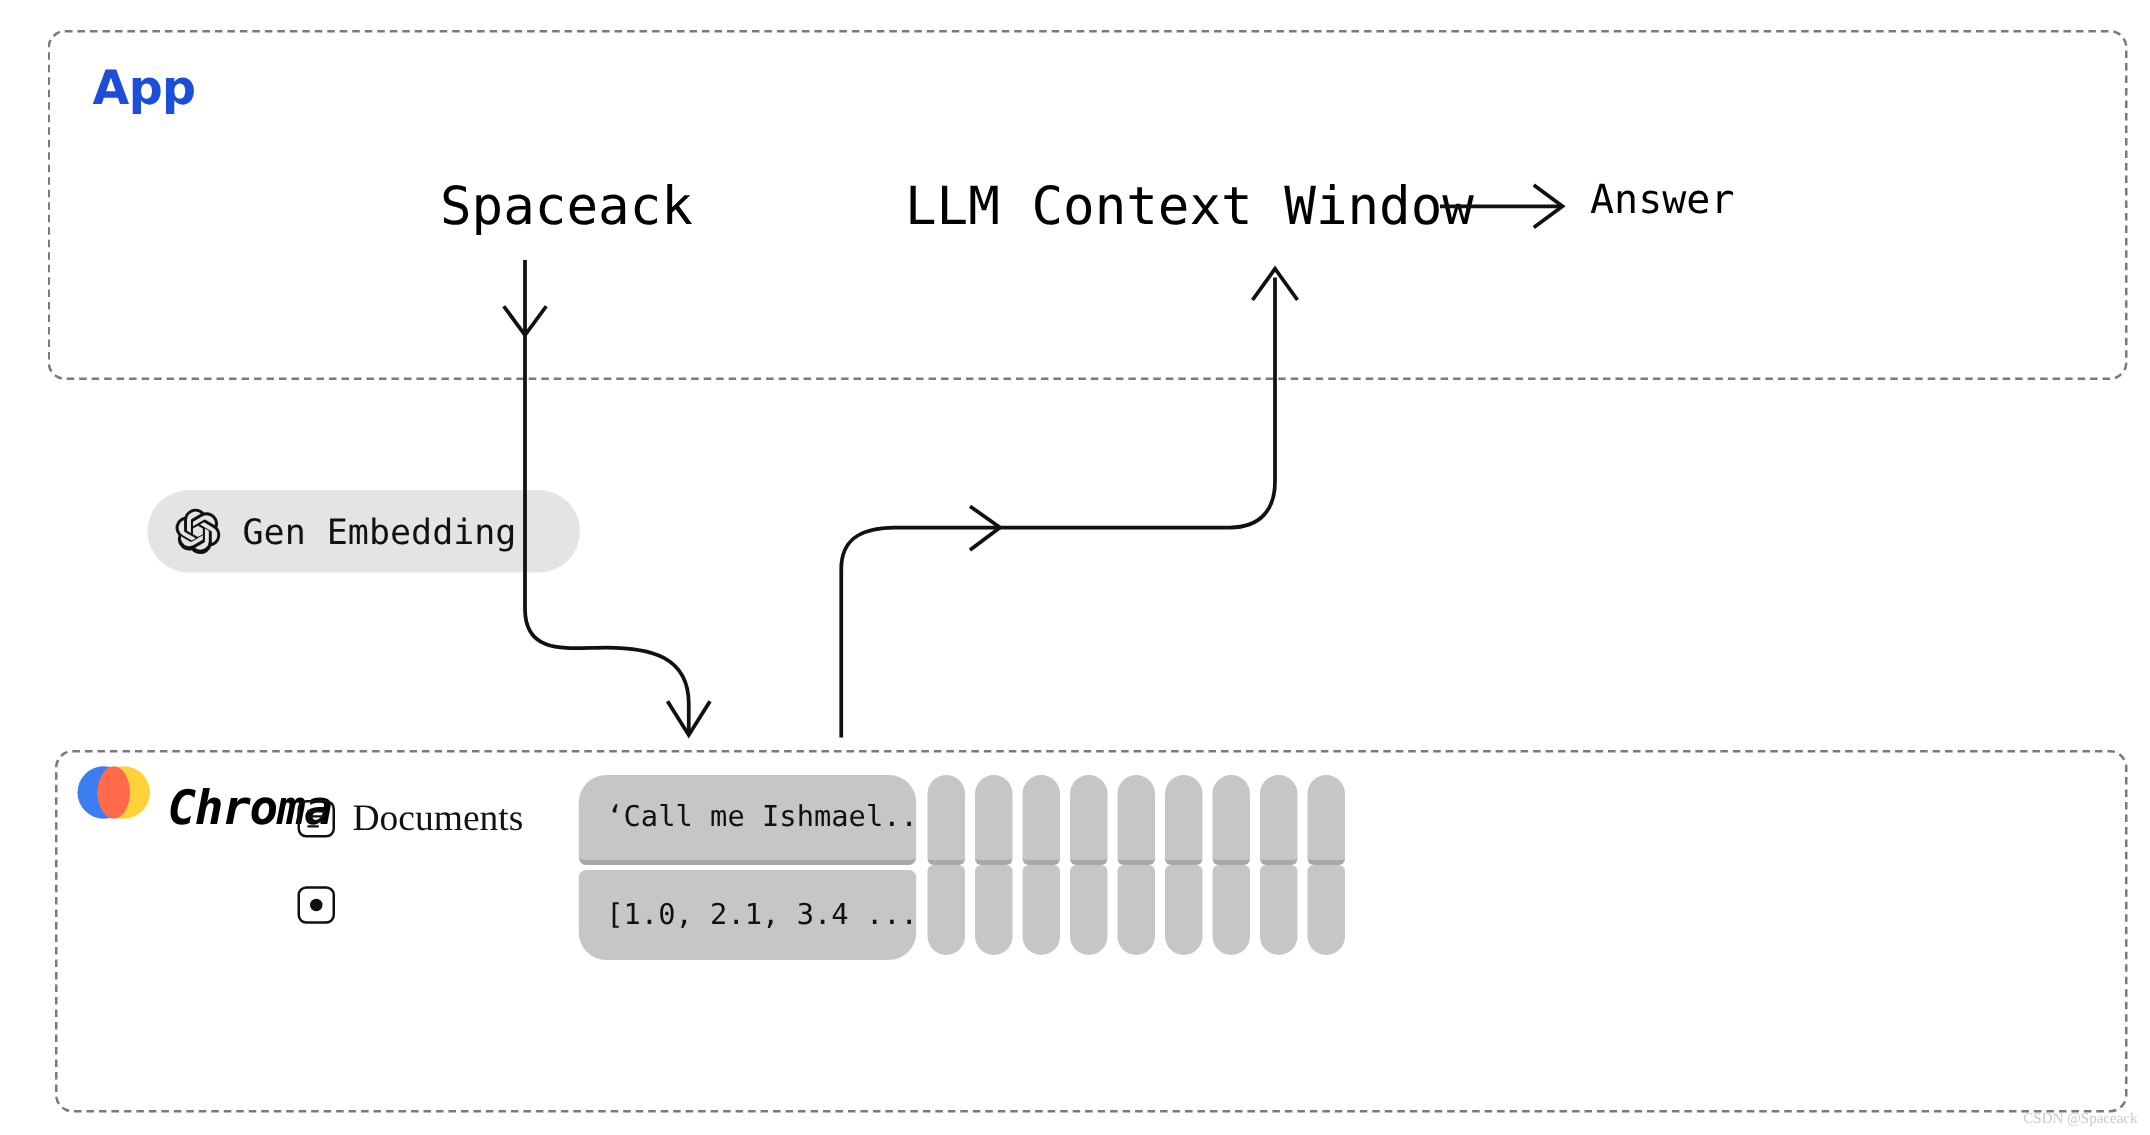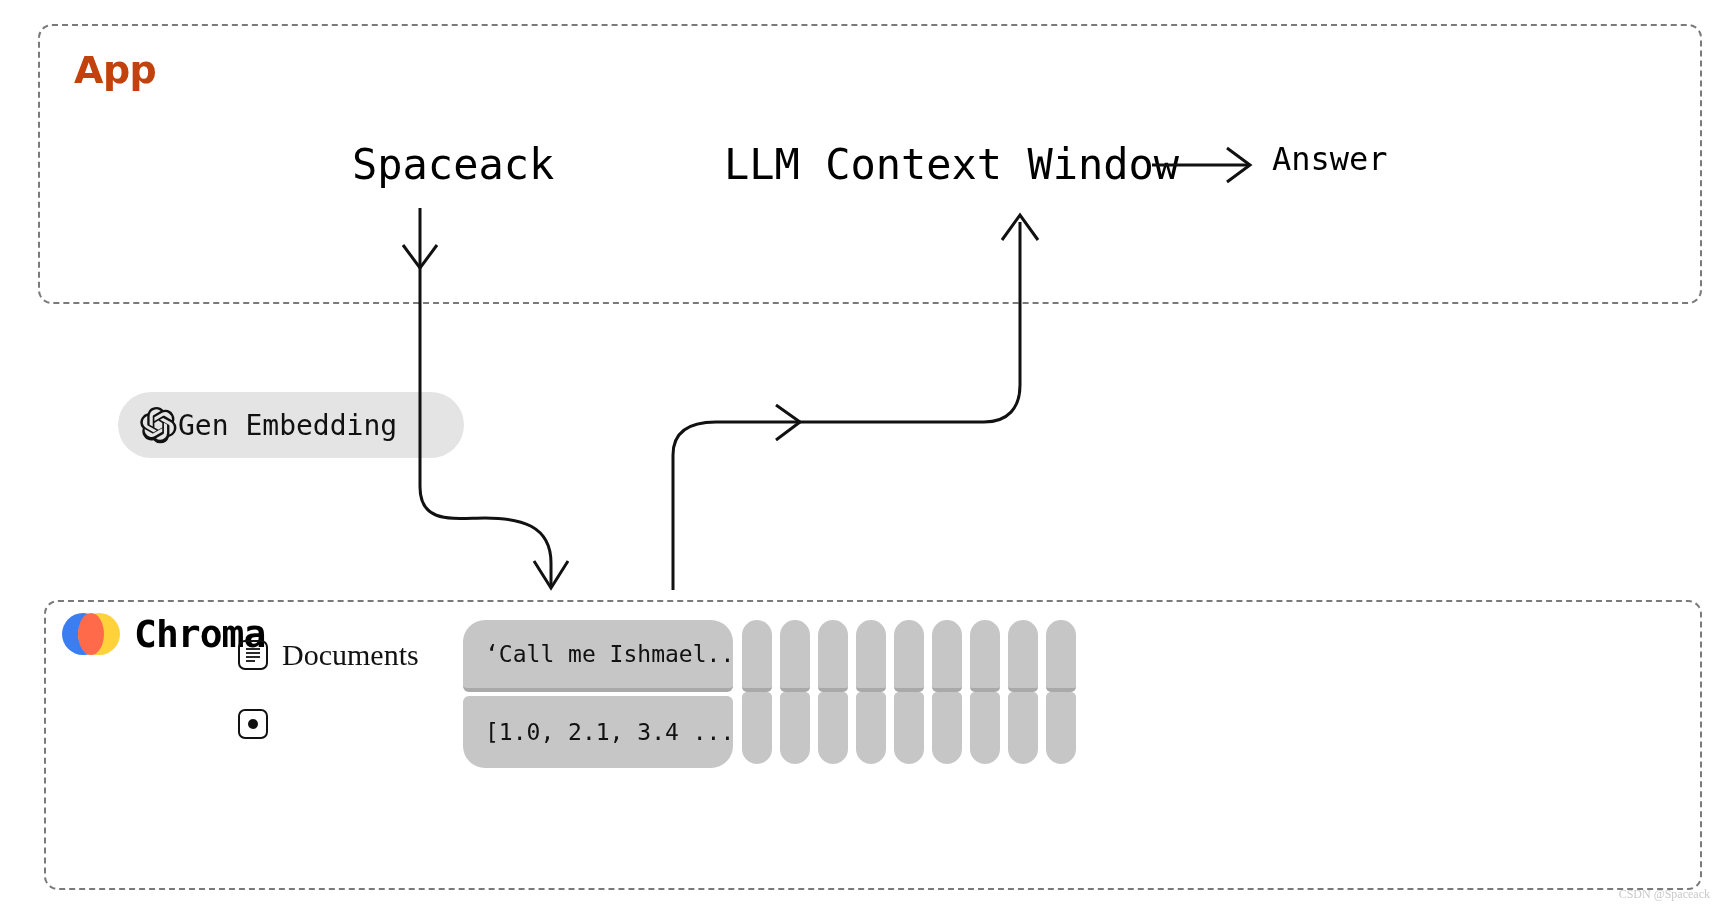--- a/index.html
+++ b/index.html
@@ -27,21 +27,21 @@
     background: transparent;
   }
   #app-box   { left: 38px;  top: 24px;  width: 1664px; height: 280px; }
   #chroma-box{ left: 44px;  top: 600px; width: 1658px; height: 290px; }
 
   
   .section-title {
     position: absolute;
     font-family: "DejaVu Sans", sans-serif;
     font-weight: 700;
-    color: #c2410c;
+    color: #1d4ed8;
     letter-spacing: -0.5px;
     white-space: nowrap;
   }
   #app-title { left: 74px; top: 48px; font-size: 38px; }
 
   #chroma-brand {
     position: absolute;
     left: 62px;
     top: 612px;
     display: flex;
@@ -101,20 +101,21 @@
     left: 118px;
     top: 392px;
     width: 346px;
     height: 66px;
     background: #e4e4e4;
     border-radius: 33px;
     display: flex;
     align-items: center;
     padding-left: 20px;
     box-sizing: border-box;
+    gap: 16px;
   }
   #gen-embedding-label {
     font-family: "DejaVu Sans Mono", monospace;
     font-size: 28px;
     color: #111111;
     white-space: nowrap;
   }
   .openai-icon { flex: 0 0 auto; display: block; }
 
   
@@ -243,21 +244,21 @@
   </div>
 
   <div id="chroma-box" class="dashed-box"></div>
 
   <div id="chroma-brand">
     <span class="chroma-logo">
       <span class="c-blue"></span>
       <span class="c-yellow"></span>
       <span class="c-lens"></span>
     </span>
-    <span id="chroma-title" class="section-title" style="position:relative;left:0;top:0;">Chroma</span>
+    <span id="chroma-title" class="section-title" style="position:relative;left:0;top:12px;font-style:italic;">Chroma</span>
   </div>
 
   <span id="documents-icon" class="row-icon">
     <svg width="26" height="26" viewBox="0 0 26 26" style="display:block;">
       <line x1="6" y1="7" x2="20" y2="7" stroke="#111" stroke-width="1.8"></line>
       <line x1="6" y1="11" x2="20" y2="11" stroke="#111" stroke-width="1.8"></line>
       <line x1="6" y1="15" x2="20" y2="15" stroke="#111" stroke-width="1.8"></line>
       <line x1="6" y1="19" x2="15" y2="19" stroke="#111" stroke-width="1.8"></line>
     </svg>
   </span>

